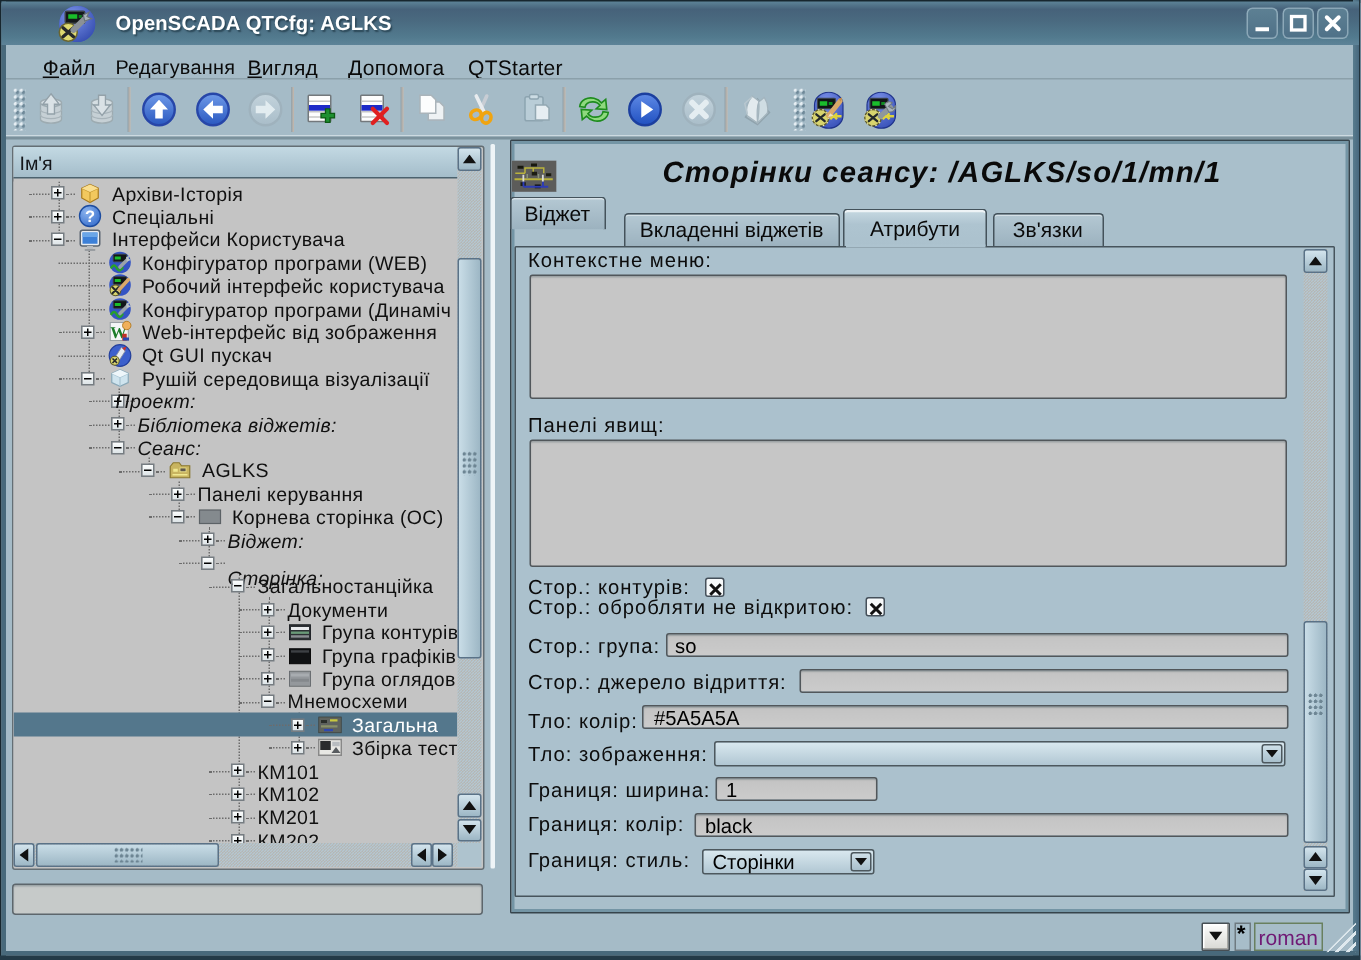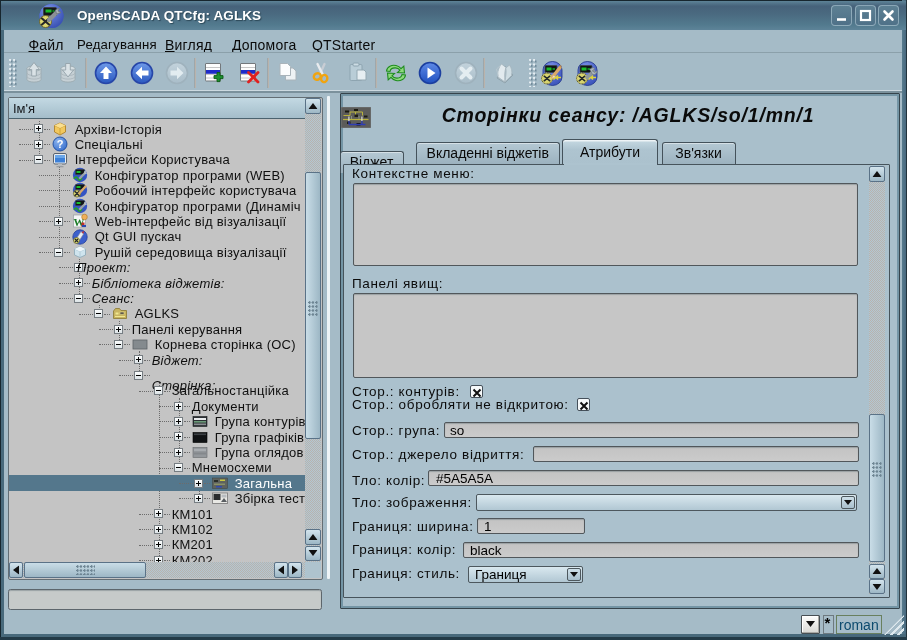--- a/index.html
+++ b/index.html
@@ -368,21 +368,21 @@
     </div>
     <div class="abs" style="left:62.7px;top:92.7px;width:16px;height:16px">
       <svg width="16" height="16" viewBox="0 0 16 16">
         <rect x="1.5" y="2" width="12" height="12" fill="#f4f6f6" stroke="#9aa0a4" stroke-width="0.7"></rect>
         <text x="7" y="12.5" font-size="11" font-weight="bold" fill="#1c7c28" text-anchor="middle" font-family="Liberation Serif">W</text>
         <circle cx="12.5" cy="4" r="2.8" fill="#f0b05a" stroke="#b07820" stroke-width="0.6"></circle>
         <rect x="9.5" y="9.5" width="3" height="4.5" fill="#c03028"></rect>
         <rect x="10" y="12" width="4" height="2" fill="#2848b0"></rect>
       </svg>
     </div>
-    <div class="trow" style="left:85.7px;top:93.5px">Web-інтерфейс від візуалізації</div>
+    <div class="trow" style="left:85.7px;top:93.5px">Web-інтерфейс від зображення</div>
     <div class="doth" style="left:29.7px;top:116.1px;width:31.0px"></div>
     <div class="abs" style="left:62.7px;top:108.1px;width:16px;height:16px">
       <svg width="16" height="16" viewBox="0 0 16 16">
         <circle cx="8" cy="8" r="7.2" fill="#3c60cc"></circle>
         <circle cx="8" cy="8" r="7.2" fill="none" stroke="#24409c" stroke-width="0.8"></circle>
         <path d="M9 2.5 L11.5 5 L7 12 L4.5 9.5 Z" fill="#e8ecf0" stroke="#8890a0" stroke-width="0.6"></path>
         <path d="M9.5 3 l1.8 1.8 l1 -2.8 z" fill="#d03028"></path>
         <circle cx="4.5" cy="11.5" r="3" fill="#d8d46e" stroke="#5f5c2c" stroke-width="0.7"></circle>
         <path d="M3 10 L6 13 M6 10 L3 13" stroke="#23282b" stroke-width="1.1"></path>
       </svg>
@@ -669,21 +669,21 @@
 <rect x="6" y="14.5" width="3.5" height="2.5" fill="#1c1c12"></rect>
       <rect x="15.5" y="16" width="4" height="2.5" fill="#0e0e0a"></rect>
 <path d="M8 17.5 H24.5 M8 17.5 V14 M21 17.5 V14" stroke="#2e3cb4" stroke-width="1.3" fill="none"></path>
 <rect x="7.3" y="9.5" width="1.2" height="4.5" fill="#dcdcd8"></rect>
       <rect x="20.3" y="9.5" width="1.2" height="4.5" fill="#dcdcd8"></rect>
 <rect x="10" y="9" width="1" height="3" fill="#8a927c"></rect>
       <rect x="17.5" y="9" width="1" height="3" fill="#8a927c"></rect>
 </svg>
   </div>
 <div class="abs" style="left:352px;top:104px;width:552px;text-align:center;font-size:19.5px;font-weight:bold;font-style:italic;letter-spacing:0.8px;color:#0a0a0a">Сторінки сеансу: /AGLKS/so/1/mn/1</div>
-<div class="tab" style="left:339.5px;top:151px;width:64px;height:22px;line-height:21px">Віджет</div>
+<div class="tab" style="left:339.5px;top:131px;width:64px;height:22px;line-height:21px">Віджет</div>
 <div class="tab" style="left:415.5px;top:141.5px;width:144.5px;height:22px;line-height:21px">Вкладенні віджетів</div>
 <div class="tab tabactive" style="left:562px;top:139px;width:96px;height:24.5px;line-height:24px">Атрибути</div>
 <div class="tab" style="left:661.5px;top:141.5px;width:74px;height:22px;line-height:21px">Зв'язки</div>
 <div class="abs" style="left:563.5px;top:163.3px;width:93px;height:2.2px;background:#adc3cf;z-index:5"></div>
 <div class="abs" style="left:343px;top:163.5px;width:546.5px;height:434px;border:1.5px solid #47545c;border-radius:1px;background:#abc1cd"></div>
 <div class="lbl" style="left:352px;top:165.5px">Контекстне меню:</div>
 <div class="ta" style="left:353px;top:182.5px;width:505px;height:83px"></div>
 <div class="lbl" style="left:352px;top:275.5px">Панелі явищ:</div>
 <div class="ta" style="left:353px;top:292.5px;width:505px;height:85px"></div>
 <div class="lbl" style="left:352px;top:384px">Стор.: контурів:</div>
@@ -722,21 +722,21 @@
 <div class="fld" style="left:463px;top:541.5px;width:395.5px;height:16.5px"></div>
 <div class="fldtx" style="left:470px;top:543px">black</div>
 <div class="lbl" style="left:352px;top:566px">Границя: стиль:</div>
 <div class="abs" style="left:468.0px;top:565.5px;width:115.0px;height:17px;background:linear-gradient(#d9e8ef,#b1c7d3);border:1px solid #4d585e;border-radius:2px">
     <div class="abs" style="right:1px;top:1px;width:14px;height:13px;background:linear-gradient(#cfe0e9,#a8bfcc);border:1px solid #4d585e;border-radius:2px"></div>
     <div class="abs" style="right:4px;top:5px">
       <svg width="8" height="5">
         <path d="M4 5 L8 0 H0 Z" fill="#111"></path>
       </svg>
     </div>
-    <div class="abs" style="left:6px;top:0.5px;font-size:13.5px;color:#000">Границя</div>
+    <div class="abs" style="left:6px;top:0.5px;font-size:13.5px;color:#000">Сторінки</div>
   </div>
 <div class="sbtrack" style="left:868.5px;top:166px;width:16px;height:428px"></div>
 <div class="sbbtn" style="left:868.5px;top:166px;width:16px;height:16px">
     <svg width="9" height="6">
       <path d="M4.5 0 L9 6 H0 Z" fill="#111"></path>
     </svg>
   </div>
 <div class="abs" style="left:868.5px;top:414px;width:16px;height:148px;background:linear-gradient(90deg,#c9dde7,#9db7c5);border:1px solid #5a7287;border-radius:2px"></div>
 <div class="abs" style="left:871.5px;top:462px;width:10px;height:16px;background-image:radial-gradient(circle at 1.5px 1.5px,#6d8593 1.1px,rgba(0,0,0,0) 1.3px);background-size:3.5px 4px"></div>
 <div class="sbbtn" style="left:868.5px;top:563.5px;width:16px;height:15px">
@@ -751,13 +751,13 @@
   </div>
 <div class="abs" style="left:801px;top:614.5px;width:18.5px;height:19.5px;background:linear-gradient(#fdfdfc,#d8d8d4);border:1.5px solid #474f54;border-radius:1px;box-shadow:inset -1px -1px 0 #a8a8a4,inset 1px 1px 0 #fff"></div>
 <div class="abs" style="left:806px;top:621px">
     <svg width="9" height="6">
       <path d="M4.5 6 L9 0 H0 Z" fill="#111"></path>
     </svg>
   </div>
 <div class="abs" style="left:823px;top:614.5px;width:10.5px;height:19.5px;border:1px solid #6e7a80;background:#a7bdc9"></div>
 <div class="abs" style="left:824.5px;top:613.5px;font-size:15px;font-weight:bold;color:#000">*</div>
 <div class="abs" style="left:835.5px;top:614.5px;width:46px;height:19.5px;border:1.5px solid #69805f;background:#a7bdc9"></div>
-<div class="abs" style="left:839px;top:616.5px;font-size:14px;color:#0c4a6e">roman</div>
+<div class="abs" style="left:839px;top:616.5px;font-size:14px;color:#701a75">roman</div>
 <div class="abs" style="left:884px;top:615px;width:20px;height:20px;background:repeating-linear-gradient(135deg,rgba(0,0,0,0) 0,rgba(0,0,0,0) 3px,#dfe9ee 3px,#dfe9ee 5px);clip-path:polygon(100% 0,100% 100%,0 100%)"></div>
 </body></html>

